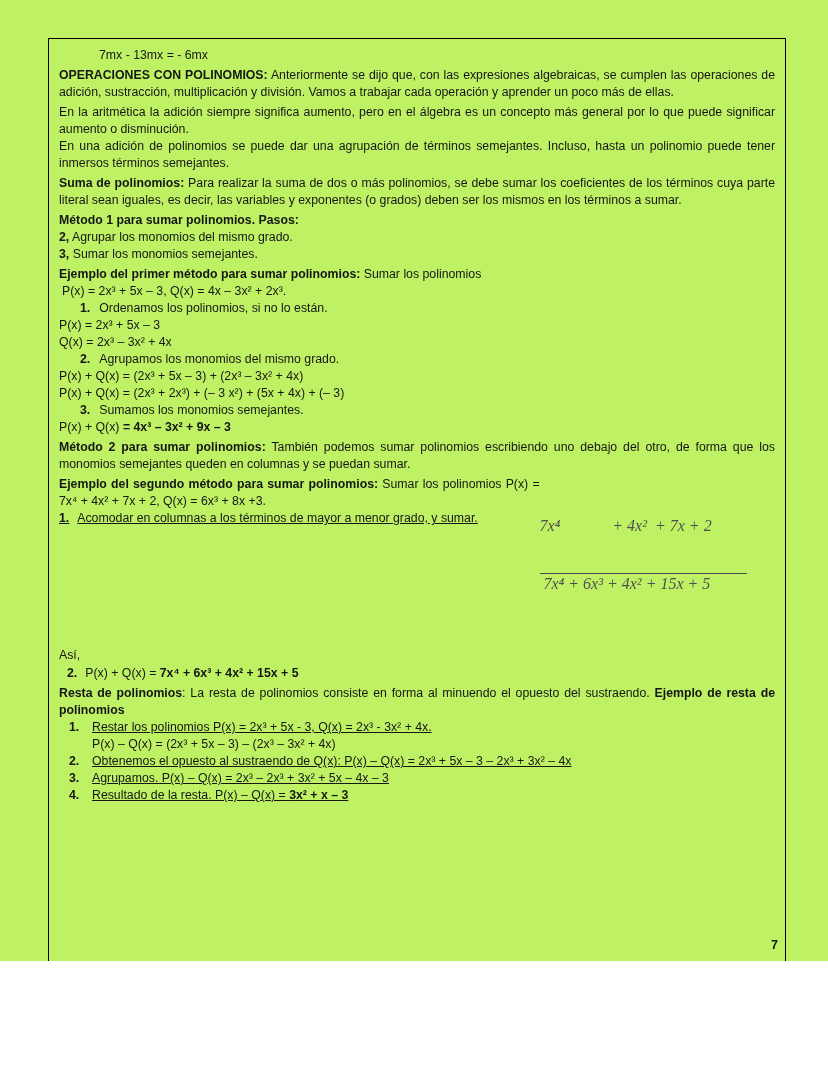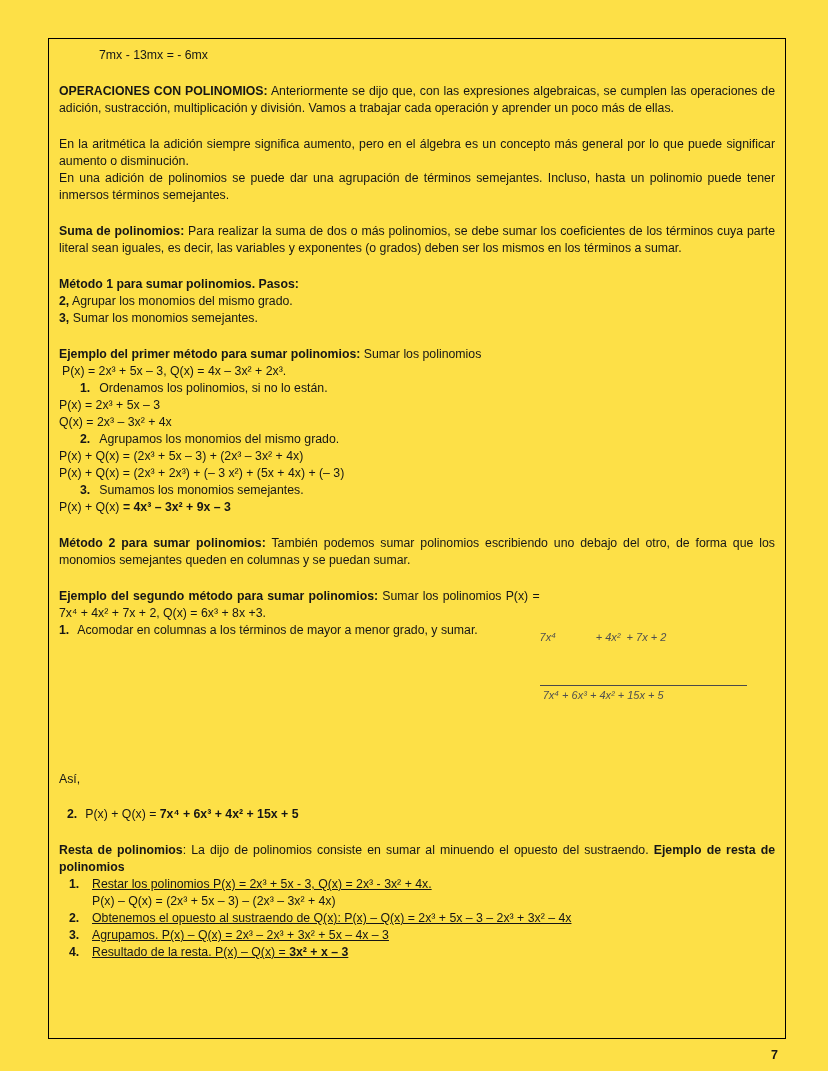--- a/index.html
+++ b/index.html
@@ -5,60 +5,60 @@
   * { box-sizing: border-box; }
   html, body { margin: 0; padding: 0; }
   body {
     width: 828px; height: 1071px;
     background: #ffffff;
     font-family: "Liberation Sans", "DejaVu Sans", sans-serif;
     font-size: 12.3px;
     line-height: 17px;
     color: #161616;
   }
-  .sheet { position: relative; width: 828px; height: 1071px; overflow: hidden; background:#fde047; }
+  .sheet { position: relative; width: 828px; height: 961px; overflow: hidden; background:#bef264; }
   .frame {
     position: absolute; left: 48px; top: 38px;
     width: 738px; height: 1001px;
     border: 1.6px solid #000;
     padding: 6px 10px 0 10px;
     overflow: hidden;
   }
   b { font-weight: bold; }
   .eq-top { margin: 2px 0 0 40px; }
-  .para { margin: 19px 0 0 0; text-align: justify; }
+  .para { margin: 3px 0 0 0; text-align: justify; }
   .jline { text-align: justify; }
   .eq { text-align: left; }
   .indent2 { padding-left: 3px; }
   .sub-step { padding-left: 21px; }
   .inum { font-weight: bold; margin-right: 9px; }
   .inum-tight { font-weight: bold; margin-right: 8px; }
 
   
   .ej2 { display: flex; }
   .ej2-left { width: 482px; }
-  .ej2-left .step-line { margin-top: 0; }
+  .ej2-left .step-line { margin-top: 0; text-decoration: underline; }
   .ej2-right {
     margin-left: auto; margin-right: 28px;
     width: 208px;
-    font-family: Liberation Sans, sans-serif;
+    font-family: Liberation Serif, serif;
     font-style: italic;
     color: #4f4f4f;
-    font-size: 11px;
+    font-size: 16px;
     line-height: 19px;
     white-space: pre;
     padding-top: 2px;
   }
   .hw-row { white-space: pre; }
   .sum-row { border-top: 1.4px solid #4a4a4a; }
   .plus-red { color: #c0504d; font-weight: bold; font-style: italic; }
 
-  .asi { margin-top: 28px; }
+  .asi { margin-top: 16px; }
   .step-line { margin-top: 0; }
-  .result2 { margin-top: 18px; padding-left: 8px; }
+  .result2 { margin-top: 1px; padding-left: 8px; }
 
   
   .rstep { display: flex; padding-left: 10px; }
   .rnum { width: 23px; font-weight: bold; flex: none; }
   .rtext { flex: 1; text-align: left; text-decoration: underline; }
   .rsub { padding-left: 33px; }
 
   .page-num {
     position: absolute; right: 50px; bottom: 7px;
     font-weight: bold; font-size: 12.5px;
@@ -110,21 +110,21 @@
       <div class="ej2-right">
         <div class="hw-row">7x⁴             + 4x²  + 7x + 2</div>
         <div class="hw-row sum-row"> 7x⁴ + 6x³ + 4x² + 15x + 5</div>
       </div>
     </div>
 
     <div class="asi">Así,</div>
     <div class="result2"><b class="inum-tight">2.</b><span>P(x) + Q(x) = </span><b>7x⁴ + 6x³ + 4x² + 15x + 5</b></div>
 
     <div class="para">
-      <div class="jline"><b>Resta de polinomios</b><span>: La dijo de polinomios consiste en sumar al minuendo el opuesto del sustraendo. </span><b>Ejemplo de resta de polinomios</b></div>
+      <div class="jline"><b>Resta de polinomios</b><span>: La resta de polinomios consiste en forma al minuendo el opuesto del sustraendo. </span><b>Ejemplo de resta de polinomios</b></div>
       <div class="rstep">
           <b class="rnum">1.</b>
           <div class="rtext">Restar los polinomios P(x) = 2x³ + 5x - 3, Q(x) = 2x³ - 3x² + 4x.</div>
         </div>
       <div class="rsub">P(x) – Q(x) = (2x³ + 5x – 3) – (2x³ – 3x² + 4x)</div>
       <div class="rstep">
           <b class="rnum">2.</b>
           <div class="rtext">Obtenemos el opuesto al sustraendo de Q(x): P(x) – Q(x) = 2x³ + 5x – 3 – 2x³ + 3x² – 4x</div>
         </div>
       <div class="rstep">

